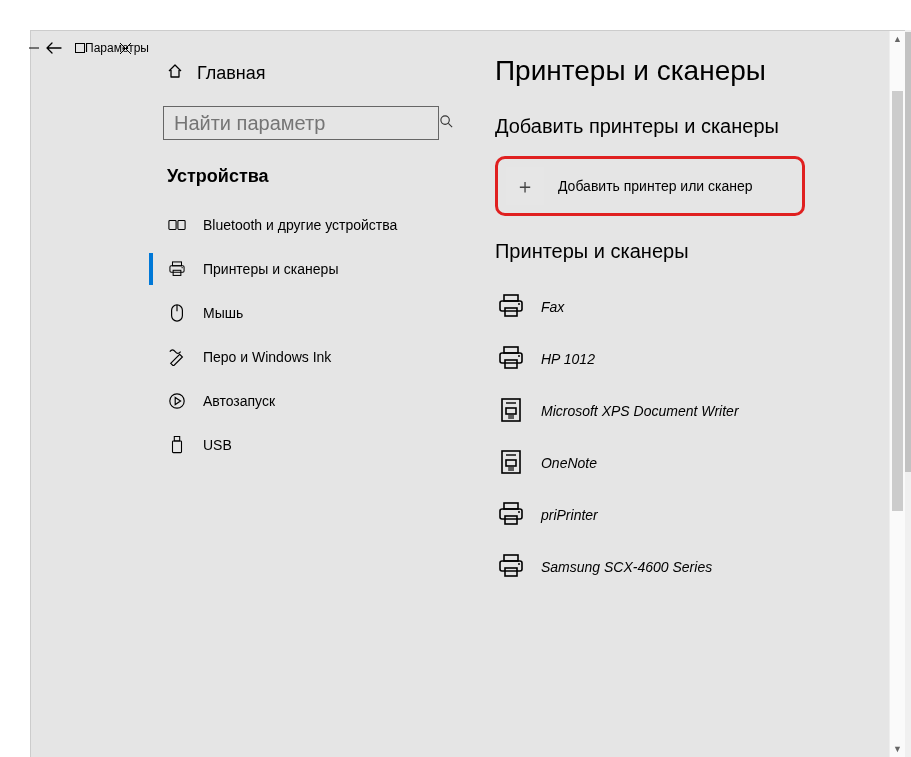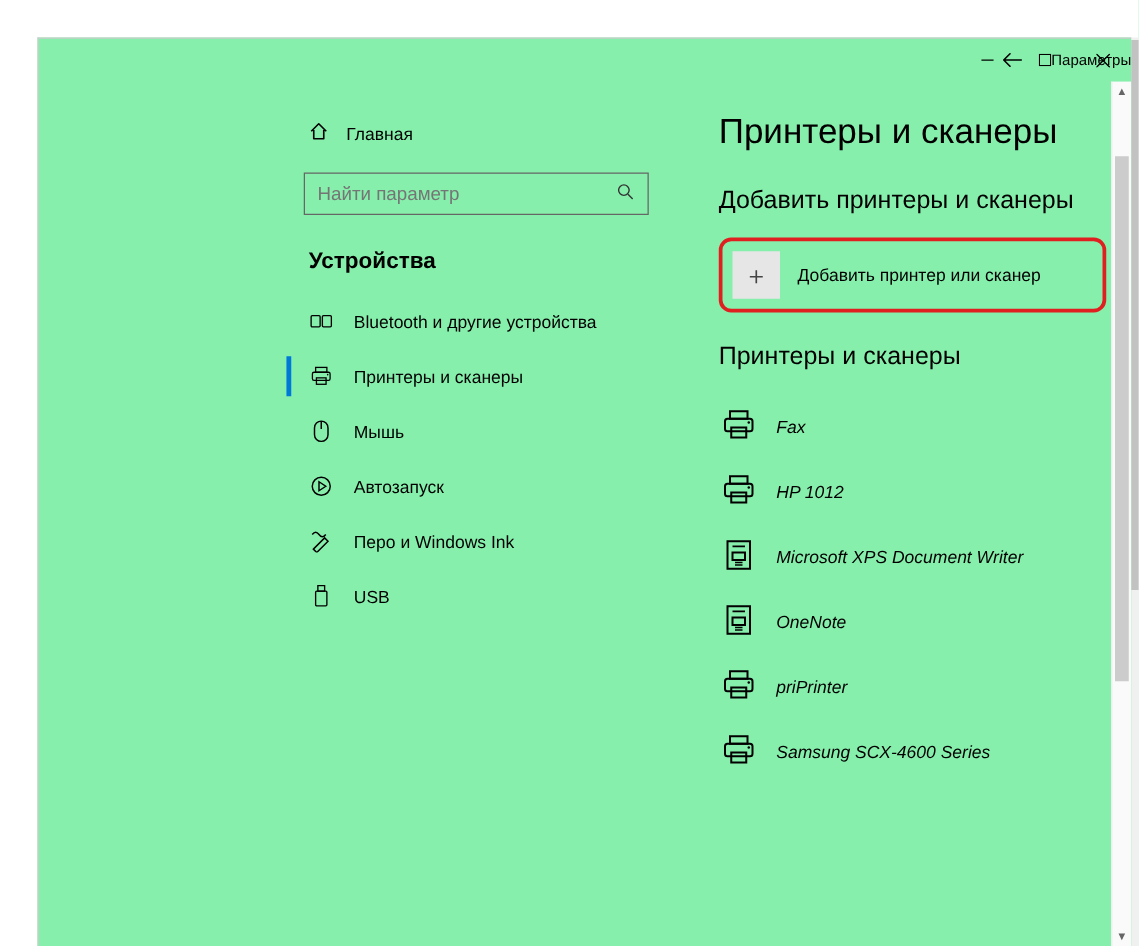--- a/index.html
+++ b/index.html
@@ -12,26 +12,25 @@
     position: relative;
     font-size: 14px;
     color: #000;
   }
   .window-frame {
     position: absolute;
     left: 30px;
     top: 30px;
     right: 6px;
     bottom: 0;
-    background: #86efac;
+    background: #e5e5e5;
     border-top: 1px solid #ccc;
     border-left: 1px solid #ccc;
     display: flex;
-    flex-direction: column;
-    align-items: flex-end;
+    flex-direction: row;
   }
   .titlebar {
     height: 34px;
     display: flex;
     align-items: center;
     padding-left: 14px;
     font-size: 12px;
     color: #000;
     position: relative;
   }
@@ -51,33 +50,33 @@
   }
   .sidebar {
     width: 322px;
     padding: 24px 10px 0 14px;
     display:flex; flex-direction:column;
   }
   .home-link {
     display:flex; align-items:center;
     padding: 8px 4px;
     gap: 14px;
-    font-size: 14px;
+    font-size: 18px;
     margin-bottom: 14px;
   }
   .search-box {
     height: 34px;
     border: 1px solid #666;
     display:flex; align-items:center;
     padding: 0 10px;
     margin-bottom: 20px;
     width: 276px;
   }
   .search-box input {
-    flex:1; border:none; outline:none; font-size:15px;
+    flex:1; border:none; outline:none; font-size:20px;
     color:#666; background:transparent;
   }
   .section-label {
     font-size: 18px; font-weight:600;
     padding: 6px 4px 16px 4px;
   }
   .nav-item {
     display:flex; align-items:center;
     height: 44px;
     padding-left: 4px;
@@ -253,35 +252,35 @@
               <line x1="8" y1="1" x2="8" y2="8" stroke="#000" stroke-width="1.3"></line>
             </svg>
         </span>
         <span>Мышь</span>
       </div>
 
 
       <div class="nav-item">
         <span class="ic">
           <svg width="18" height="18" viewBox="0 0 20 20">
+              <path d="M3 17 L13 7 L16 10 L6 20 Z" fill="none" stroke="#000" stroke-width="1.3"></path>
+              <path d="M2 4 Q5 0 8 4 Q11 8 14 4" fill="none" stroke="#000" stroke-width="1.3"></path>
+            </svg>
+        </span>
+        <span>Перо и Windows Ink</span>
+      </div>
+
+      <div class="nav-item">
+        <span class="ic">
+          <svg width="18" height="18" viewBox="0 0 20 20">
               <circle cx="10" cy="10" r="8" fill="none" stroke="#000" stroke-width="1.3"></circle>
               <path d="M8 6 L14 10 L8 14 Z" fill="none" stroke="#000" stroke-width="1.3"></path>
             </svg>
         </span>
         <span>Автозапуск</span>
-      </div>
-
-      <div class="nav-item">
-        <span class="ic">
-          <svg width="18" height="18" viewBox="0 0 20 20">
-              <path d="M3 17 L13 7 L16 10 L6 20 Z" fill="none" stroke="#000" stroke-width="1.3"></path>
-              <path d="M2 4 Q5 0 8 4 Q11 8 14 4" fill="none" stroke="#000" stroke-width="1.3"></path>
-            </svg>
-        </span>
-        <span>Перо и Windows Ink</span>
       </div>
 
       <div class="nav-item">
         <span class="ic">
           <svg width="14" height="18" viewBox="0 0 14 20">
               <rect x="4" y="0.5" width="6" height="5" fill="none" stroke="#000" stroke-width="1.2"></rect>
               <rect x="2" y="5.5" width="10" height="13" rx="1" fill="none" stroke="#000" stroke-width="1.2"></rect>
             </svg>
         </span>
         <span>USB</span>

